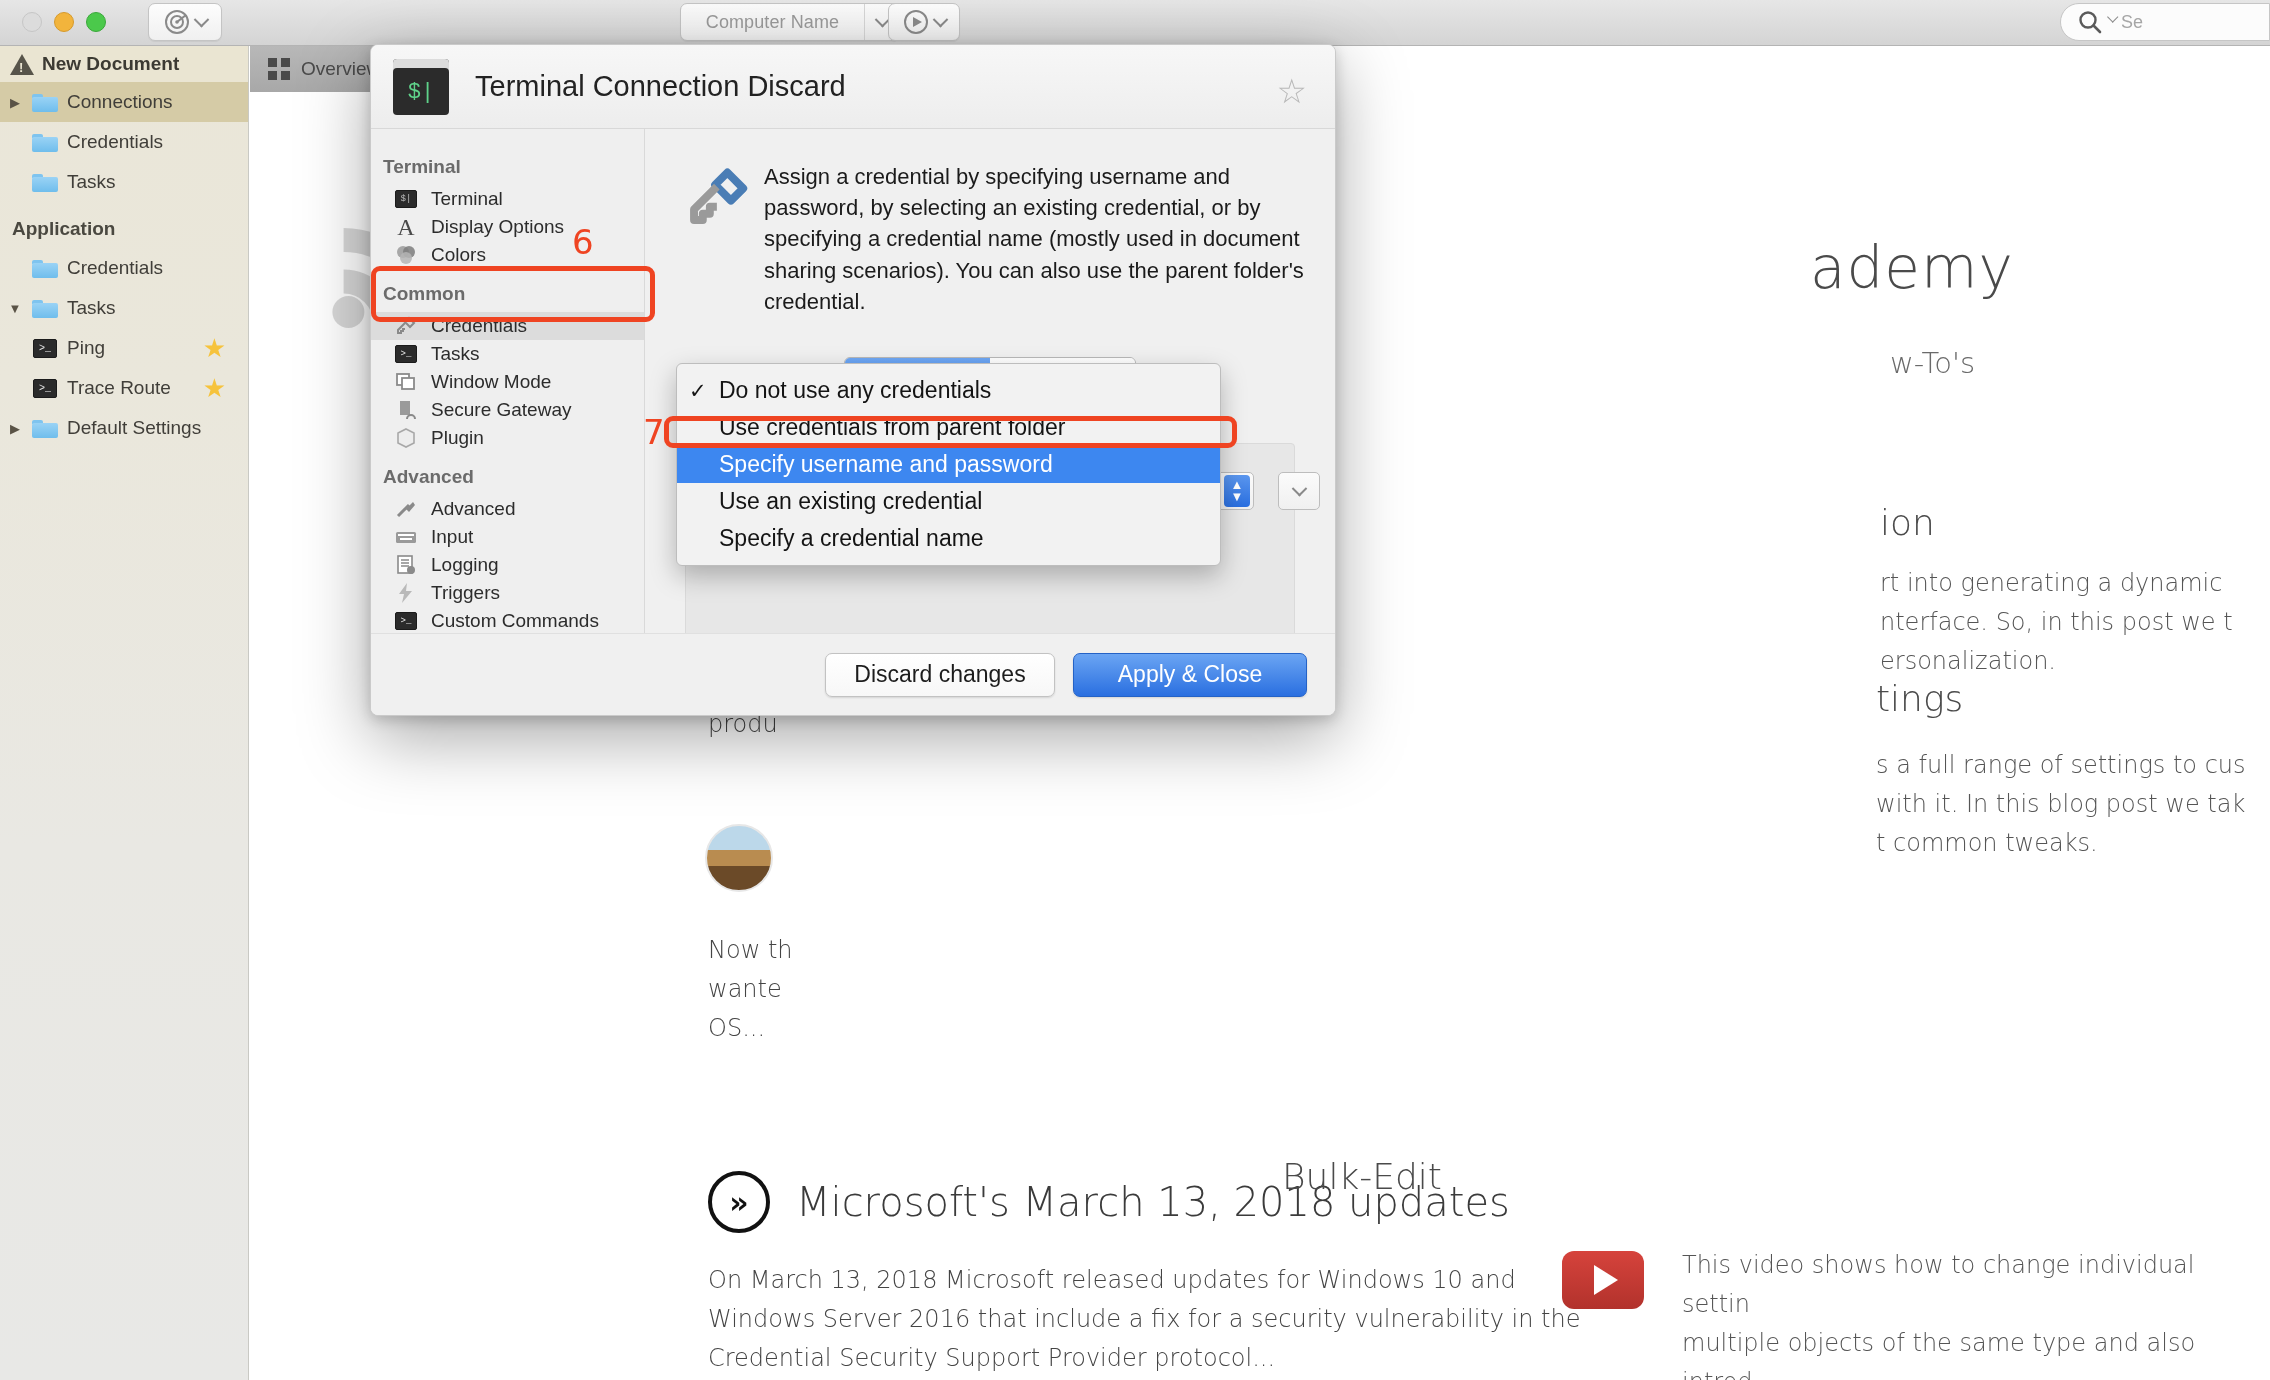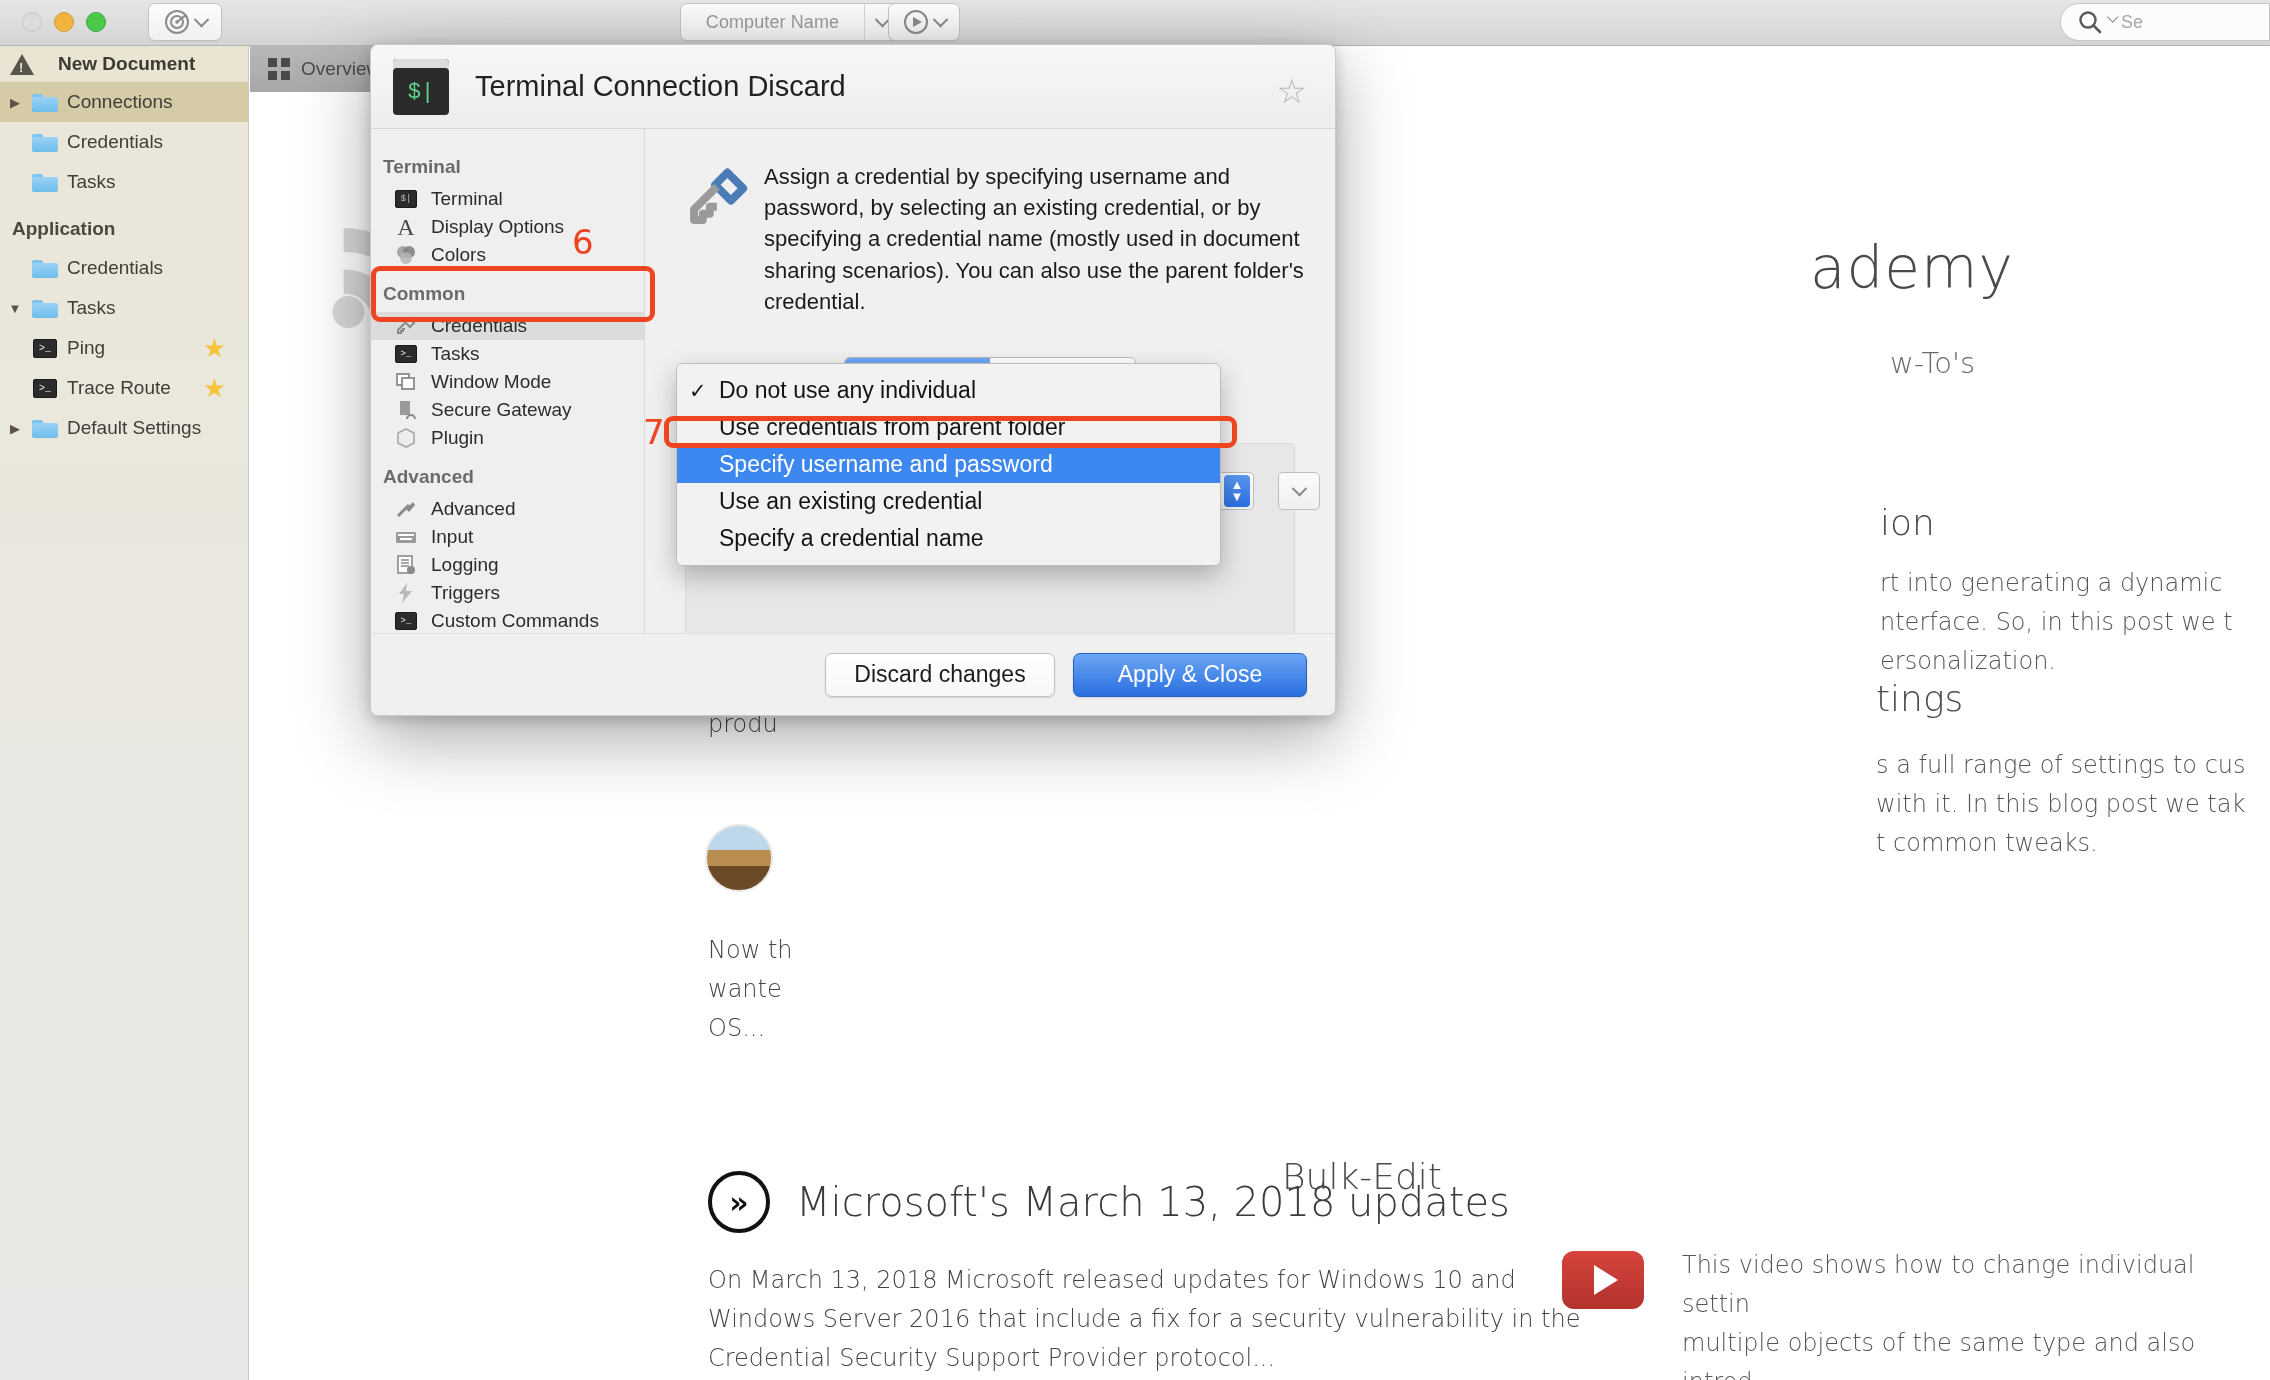--- a/index.html
+++ b/index.html
@@ -59,21 +59,21 @@
   }
   .search-field .ph { font-size: 18px; color: #a6a6a6; }
 
   
   .sidebar {
     position: absolute; left: 0; top: 46px; width: 249px; height: 1334px;
     background: linear-gradient(to bottom,#eae6d8 0%,#eae7db 25%,#e9e8e3 60%,#e8e8e6 100%);
     border-right: 1px solid #c9c9c4;
   }
   .sb-doc {
-    height: 36px; display: flex; align-items: center; gap: 24px; padding-left: 10px;
+    height: 36px; display: flex; align-items: center; gap: 8px; padding-left: 10px;
     background: #eae5d2; font-size: 19px; color: #3c3a33; font-weight: 600;
   }
   .sb-row {
     height: 40px; display: flex; align-items: center; font-size: 19px; color: #403e39;
     position: relative;
   }
   .sb-row.sel { background: #d5cba6; }
   .sb-tw { width: 30px; text-align: center; font-size: 13px; color: #5a5346; }
   .sb-ic { width: 30px; display: flex; align-items: center; justify-content: center; }
   .sb-label { margin-left: 7px; }
@@ -605,21 +605,21 @@
 
     <div class="dlg-foot">
       <div class="btn secondary">Discard changes</div>
       <div class="btn primary">Apply &amp; Close</div>
     </div>
   </div>
 
   <div class="menu">
     <div class="menu-item">
       <span class="ck">✓</span>
-      <span>Do not use any individual</span>
+      <span>Do not use any credentials</span>
     </div>
     <div class="menu-item">
       <span class="ck"></span>
       <span>Use credentials from parent folder</span>
     </div>
     <div class="menu-item hl">
       <span class="ck"></span>
       <span>Specify username and password</span>
     </div>
     <div class="menu-item">

